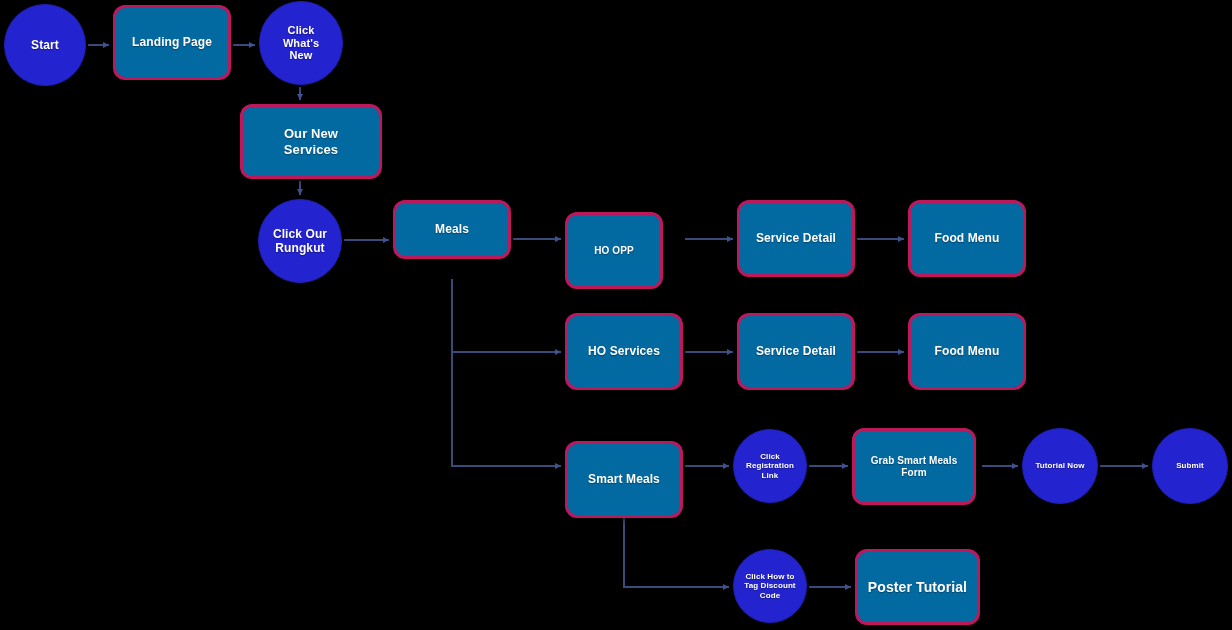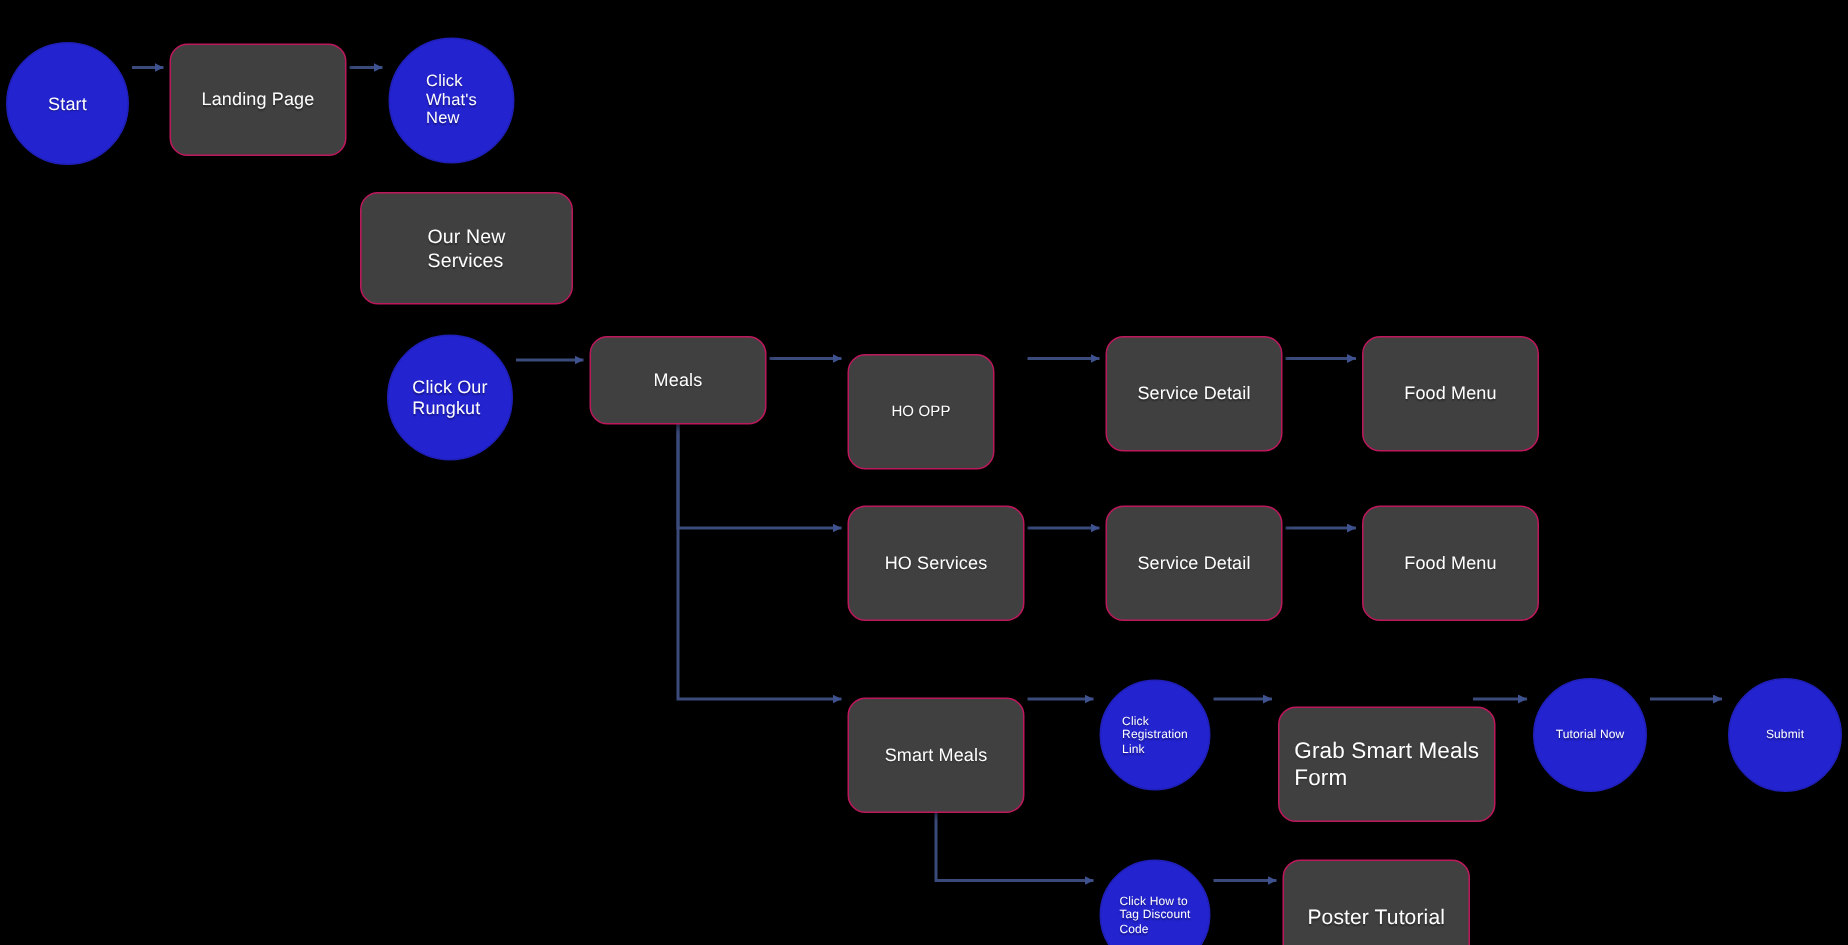--- a/index.html
+++ b/index.html
@@ -21,31 +21,31 @@
     top: 0;
     width: 1232px;
     height: 630px;
     pointer-events: none;
   }
   .node {
     position: absolute;
     display: flex;
     align-items: center;
     justify-content: center;
+    text-align: center;
     color: #ffffff;
-    font-weight: normal;
+    font-weight: bold;
     line-height: 1.18;
     box-sizing: border-box;
     letter-spacing: 0.1px;
     text-shadow: 0 1px 1px rgba(0,0,0,0.35);
-    margin-top: 24px;
   }
   .node.rect {
-    background: #404040;
-    border: 1px solid #be185d;
+    background: #0369a1;
+    border: 3px solid #be185d;
     border-radius: 12px;
     box-shadow: 1px 2px 4px rgba(0,0,0,0.55);
   }
   .node.circle {
     background: #2323cf;
     border: 1px solid #2020b8;
     border-radius: 50%;
     box-shadow: 1px 2px 4px rgba(0,0,0,0.55);
   }
   .node span {
@@ -127,21 +127,21 @@
         <span>Food Menu</span>
       </div>
       <div class="node rect" style="left: 565px; top: 441px; width: 118px; height: 77px; font-size: 12px;">
         <span>Smart Meals</span>
       </div>
       <div class="node circle" style="left: 733px; top: 429px; width: 74px; height: 74px; font-size: 8px;">
         <span>Click
 Registration
 Link</span>
       </div>
-      <div class="node rect" style="left: 852px; top: 447px; width: 145px; height: 77px; font-size: 15px;">
+      <div class="node rect" style="left: 852px; top: 428px; width: 124px; height: 77px; font-size: 10px;">
         <span>Grab Smart Meals
 Form</span>
       </div>
       <div class="node circle" style="left: 1022px; top: 428px; width: 76px; height: 76px; font-size: 8px;">
         <span>Tutorial Now</span>
       </div>
       <div class="node circle" style="left: 1152px; top: 428px; width: 76px; height: 76px; font-size: 8px;">
         <span>Submit</span>
       </div>
       <div class="node circle" style="left: 733px; top: 549px; width: 74px; height: 74px; font-size: 8px;">

